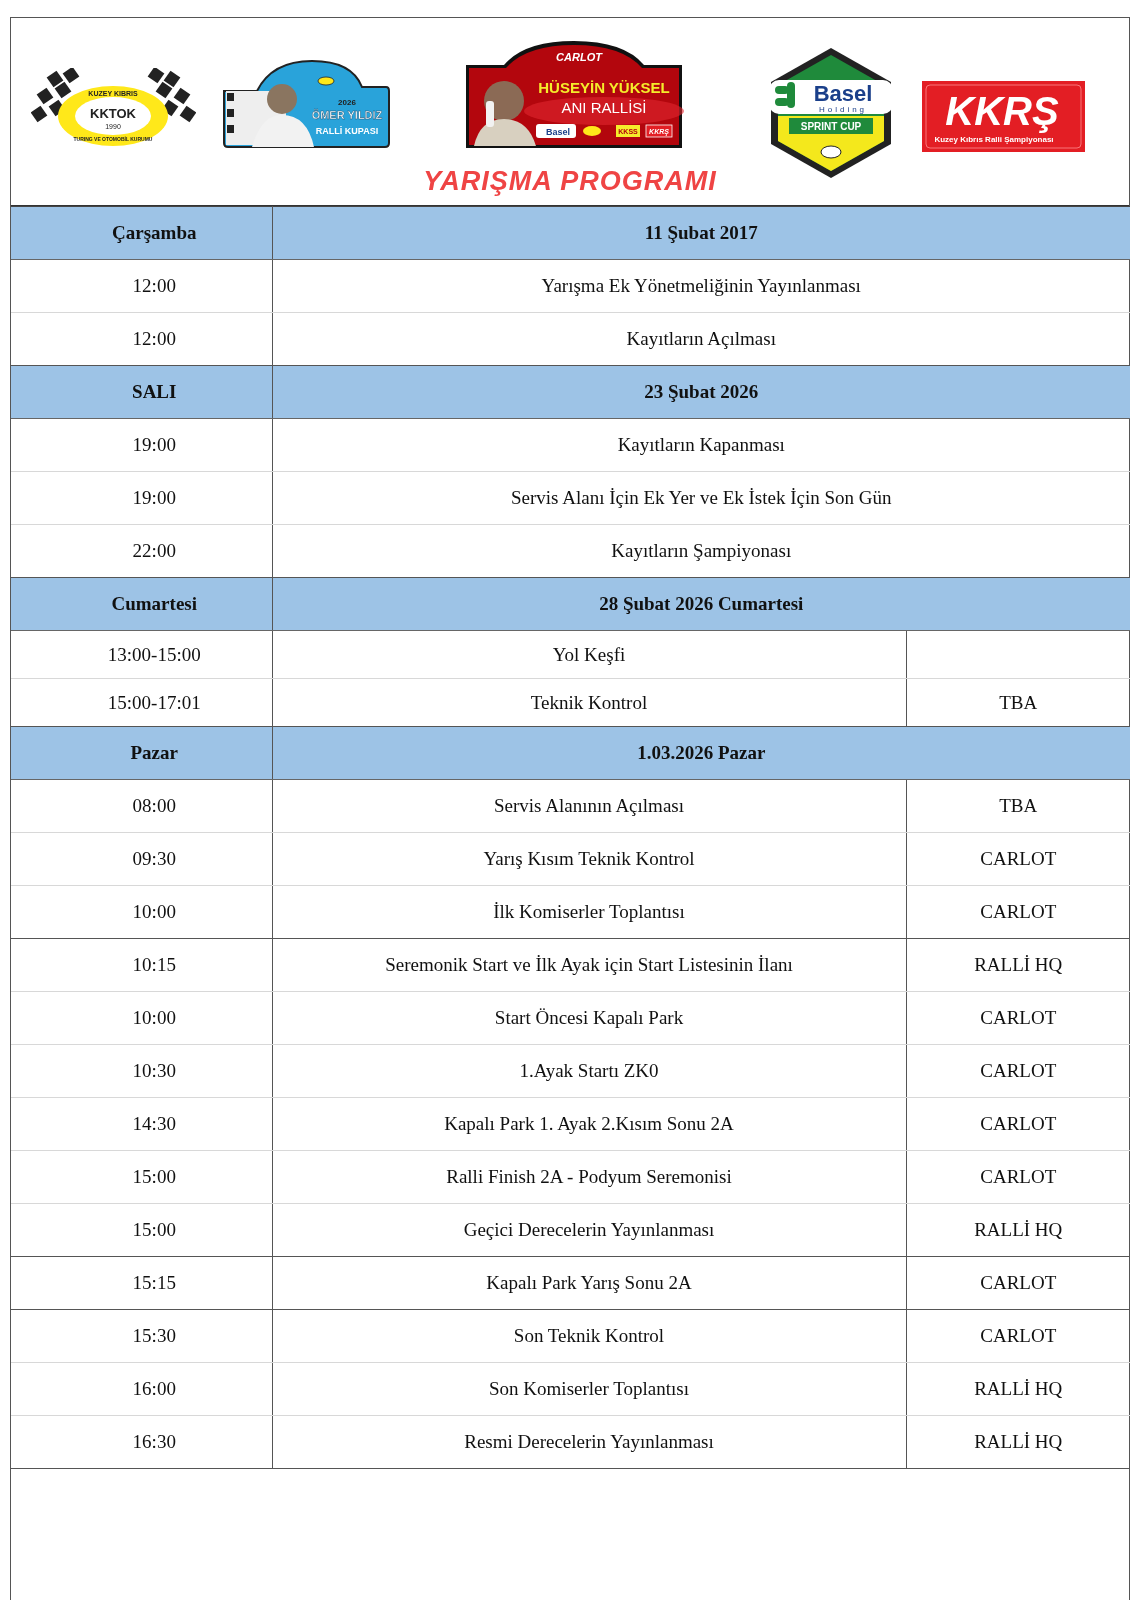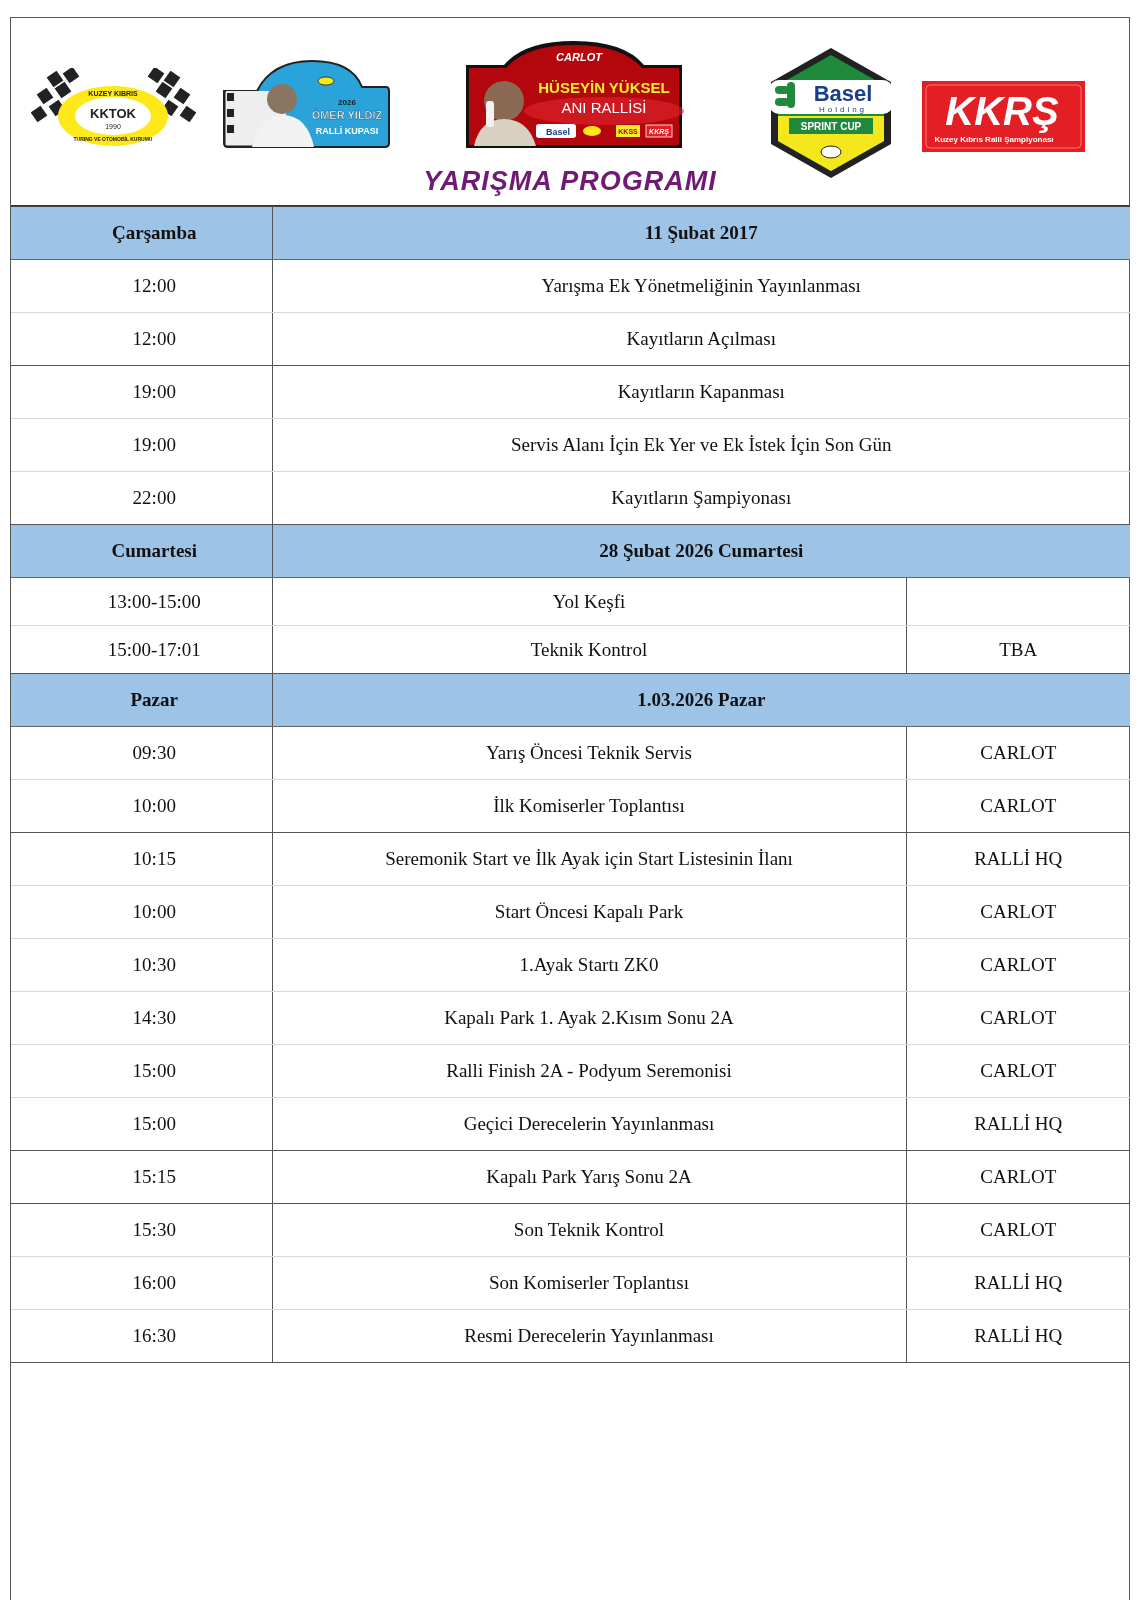--- a/index.html
+++ b/index.html
@@ -1,20 +1,20 @@
 <!DOCTYPE html>
 <html><head>
   <meta charset="utf-8">
   <style>
     html, body { margin: 0; padding: 0; background: #ffffff; }
     body { width: 1141px; height: 1600px; position: relative; overflow: hidden; font-family: "Liberation Serif", serif; color: #111; }
     .sheet { position: absolute; left: 10px; top: 17px; width: 1120px; height: 1590px; border: 1px solid #555; border-bottom: none; box-sizing: border-box; background: #fff; }
     .banner { position: relative; height: 187px; border-bottom: 1px solid #333; }
     .logo { position: absolute; }
-    .title { position: absolute; left: 0; right: 0; top: 148px; text-align: center; font-family: "Liberation Sans", sans-serif; font-weight: 900; font-style: italic; font-size: 27px; letter-spacing: 1px; color: #701a75; }
+    .title { position: absolute; left: 0; right: 0; top: 148px; text-align: center; font-family: "Liberation Sans", sans-serif; font-weight: 900; font-style: italic; font-size: 27px; letter-spacing: 1px; color: #ef4444; }
 
     
     .kktok { left: 20px; top: 50px; width: 165px; height: 80px; }
     
     .omer { left: 211px; top: 41px; width: 168px; height: 90px; }
     
     .huseyin { left: 453px; top: 23px; width: 220px; height: 108px; }
     
     .basel { left: 756px; top: 28px; width: 128px; height: 134px; }
     
@@ -135,20 +135,24 @@
           <td colspan="2">11 Şubat 2017</td>
         </tr>
         <tr class="row">
           <td>12:00</td>
           <td colspan="2">Yarışma Ek Yönetmeliğinin Yayınlanması</td>
         </tr>
         <tr class="row strong">
           <td>12:00</td>
           <td colspan="2">Kayıtların Açılması</td>
         </tr>
+        <tr class="day">
+          <td>SALI</td>
+          <td colspan="2">23 Şubat 2026</td>
+        </tr>
         <tr class="row">
           <td>19:00</td>
           <td colspan="2">Kayıtların Kapanması</td>
         </tr>
         <tr class="row">
           <td>19:00</td>
           <td colspan="2">Servis Alanı İçin Ek Yer ve Ek İstek İçin Son Gün</td>
         </tr>
         <tr class="row strong">
           <td>22:00</td>
@@ -166,22 +170,27 @@
         <tr class="row strong tight">
           <td>15:00-17:01</td>
           <td>Teknik Kontrol</td>
           <td>TBA</td>
         </tr>
         <tr class="day">
           <td>Pazar</td>
           <td colspan="2">1.03.2026 Pazar</td>
         </tr>
         <tr class="row">
+          <td>08:00</td>
+          <td>Servis Alanının Açılması</td>
+          <td>TBA</td>
+        </tr>
+        <tr class="row">
           <td>09:30</td>
-          <td>Yarış Öncesi Teknik Servis</td>
+          <td>Yarış Kısım Teknik Kontrol</td>
           <td>CARLOT</td>
         </tr>
         <tr class="row strong">
           <td>10:00</td>
           <td>İlk Komiserler Toplantısı</td>
           <td>CARLOT</td>
         </tr>
         <tr class="row">
           <td>10:15</td>
           <td>Seremonik Start ve İlk Ayak için Start Listesinin İlanı</td>

